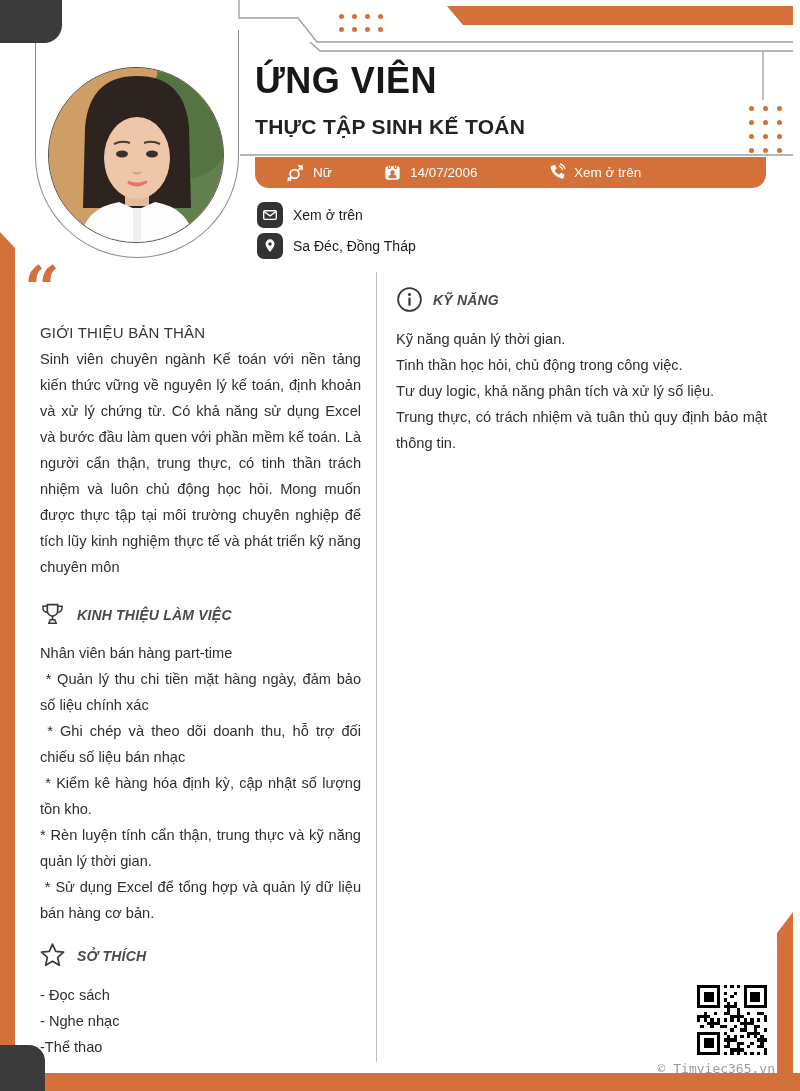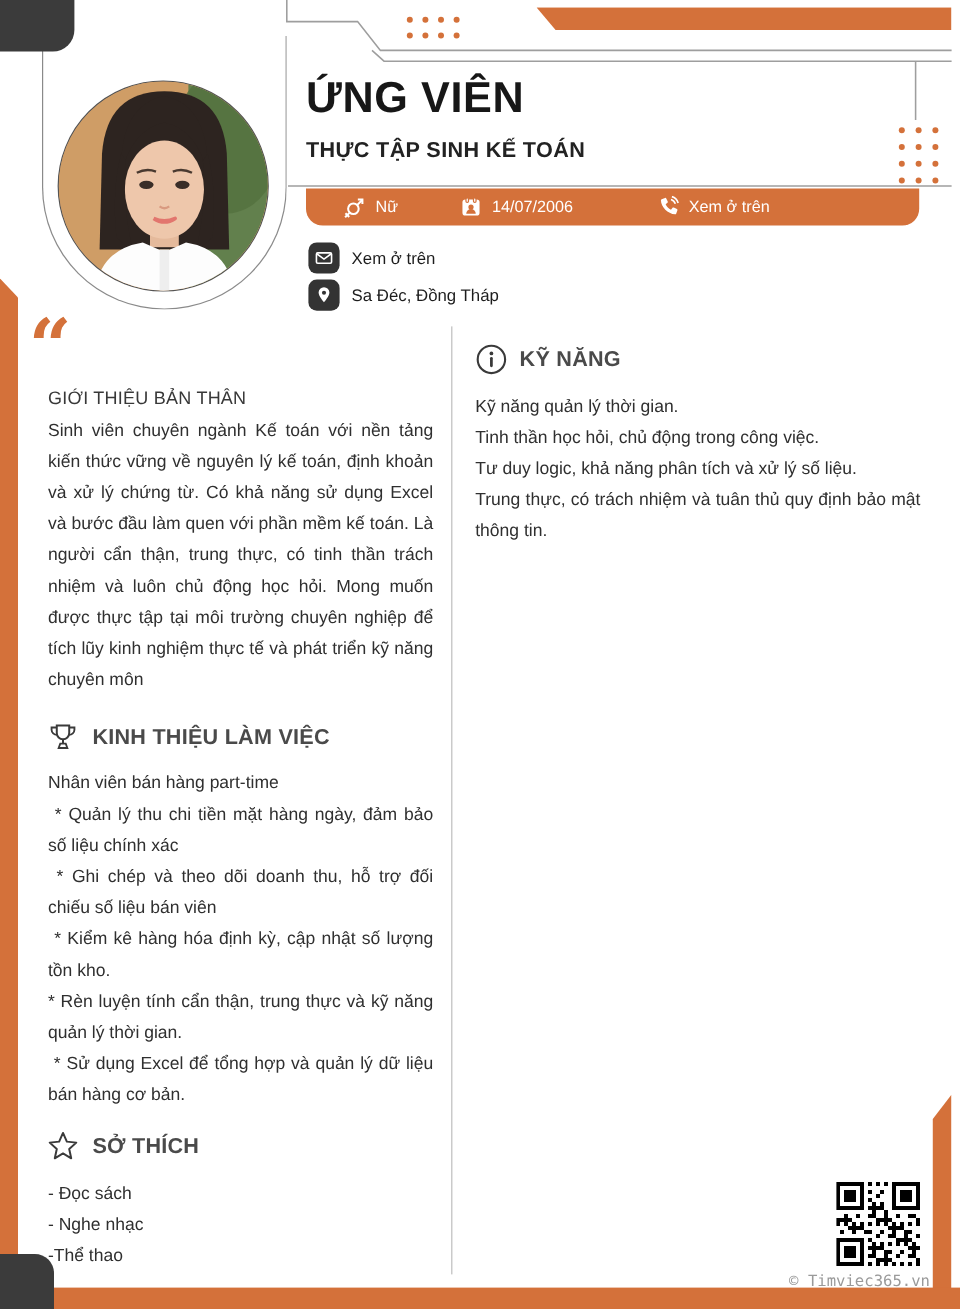--- a/index.html
+++ b/index.html
@@ -37,21 +37,21 @@
   
   .photo-frame{left:35px;top:30px;width:204px;height:228px;
     border:1px solid #8a8a8a;border-top:none;
     border-radius:0 0 102px 102px;}
   .photo{left:48px;top:67px;width:176px;height:176px;border-radius:50%;
     overflow:hidden;border:1px solid #555;background:#d8a06a;z-index:4;}
   .photo svg{display:block;}
 
   
   .name{left:255px;top:60px;font-size:36px;font-weight:800;color:#171717;letter-spacing:.5px;}
-  .job-title{left:255px;top:115px;font-size:18px;font-weight:700;color:#222;letter-spacing:.3px;}
+  .job-title{left:255px;top:115px;font-size:21px;font-weight:700;color:#222;letter-spacing:.3px;}
 
   
   .info-bar{left:255px;top:157px;width:511px;height:31px;background:var(--accent);
     border-radius:0 0 14px 14px;color:#fff;font-size:13.5px;}
   .info-item{position:absolute;top:0;height:31px;display:flex;align-items:center;gap:8px;text-align:center;}
   .info-item svg{display:block;}
   #info-gender{left:28px;} #info-dob{left:128px;} #info-phone{left:292px;}
 
   
   .contact-row{display:flex;align-items:center;gap:10px;height:26px;}
@@ -63,21 +63,21 @@
   
   .divider{left:376px;top:272px;width:1px;height:790px;background:var(--divider);}
 
   .quote-mark{left:24px;top:258px;font-family:"DejaVu Serif",serif;font-size:62px;
     font-weight:700;color:var(--accent);line-height:1;}
   .intro-heading{left:40px;top:324px;font-size:15px;color:#383838;letter-spacing:.2px;}
   .intro-body{left:40px;top:346px;width:321px;font-size:14.6px;line-height:26px;
     text-align:justify;color:var(--text);}
 
   .section-head{display:flex;align-items:center;gap:10px;}
-  .section-head .label{font-size:18px;font-weight:700;color:var(--heading);letter-spacing:.2px;}
+  .section-head .label{font-size:14px;font-weight:700;color:var(--heading);letter-spacing:.2px;font-style:italic;}
   #exp-head{left:38px;top:600px;}
   #hobby-head{left:38px;top:941px;}
   #skill-head{left:396px;top:286px;}
 
   .exp-body{left:40px;top:640px;width:321px;font-size:14.6px;line-height:26px;color:var(--text);}
   .exp-body .item{text-align:justify;white-space:pre-wrap;}
   .hobby-list{left:40px;top:982px;font-size:14.6px;line-height:26px;color:var(--text);}
   .skill-list{left:396px;top:326px;width:371px;font-size:14.6px;line-height:26px;color:var(--text);}
   .skill-list .item{text-align:justify;}
 
@@ -219,21 +219,21 @@
       <path d="M9 6 H4.8 v1.8 a4.3 4.3 0 0 0 4.3 4.2" fill="none" stroke="#3a3a3a" stroke-width="1.5"></path>
       <path d="M19 6 h4.2 v1.8 a4.3 4.3 0 0 1 -4.3 4.2" fill="none" stroke="#3a3a3a" stroke-width="1.5"></path>
       <line x1="14" y1="15.5" x2="14" y2="19" stroke="#3a3a3a" stroke-width="1.6"></line>
       <path d="M11.8 19 h4.4 l1.3 3.5 h-7 Z" fill="none" stroke="#3a3a3a" stroke-width="1.5"></path>
     </svg>
     <span class="label">KINH THIỆU LÀM VIỆC</span>
   </div>
   <div class="abs exp-body">
     <div class="item">Nhân viên bán hàng part-time</div>
     <div class="item"> * Quản lý thu chi tiền mặt hàng ngày, đảm bảo số liệu chính xác</div>
-    <div class="item"> * Ghi chép và theo dõi doanh thu, hỗ trợ đối chiếu số liệu bán viên</div>
+    <div class="item"> * Ghi chép và theo dõi doanh thu, hỗ trợ đối chiếu số liệu bán nhạc</div>
     <div class="item"> * Kiểm kê hàng hóa định kỳ, cập nhật số lượng tồn kho.</div>
     <div class="item">* Rèn luyện tính cẩn thận, trung thực và kỹ năng quản lý thời gian.</div>
     <div class="item"> * Sử dụng Excel để tổng hợp và quản lý dữ liệu bán hàng cơ bản.</div>
   </div>
 
   <div class="abs section-head" id="hobby-head">
     <svg width="29" height="29" viewBox="0 0 28 28">
       <path d="M14 3 l3.1 7 7.6 .8 -5.7 5.1 1.6 7.5 -6.6 -3.9 -6.6 3.9 1.6 -7.5 -5.7 -5.1 7.6 -.8 Z" fill="none" stroke="#3a3a3a" stroke-width="1.6" stroke-linejoin="round"></path>
     </svg>
     <span class="label">SỞ THÍCH</span>

